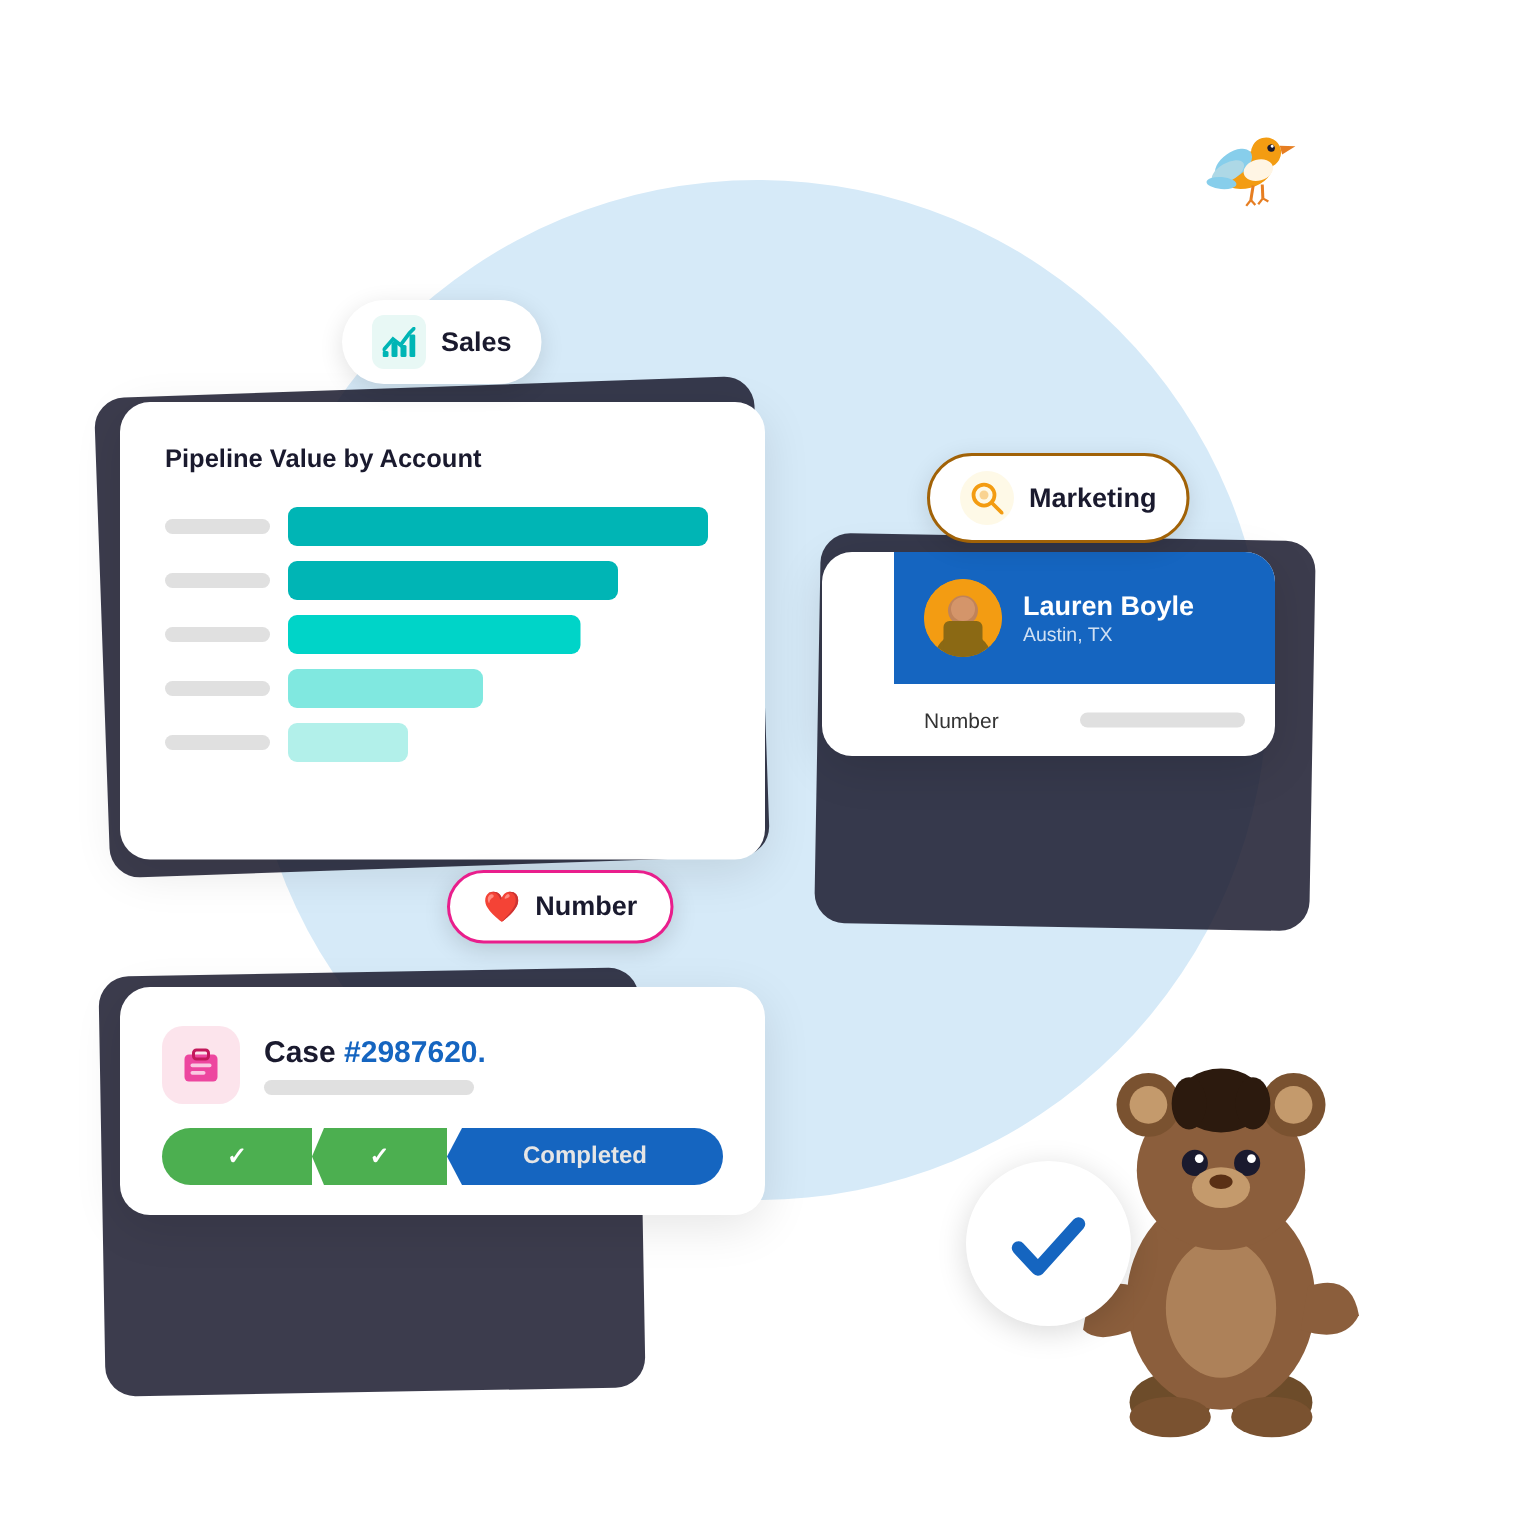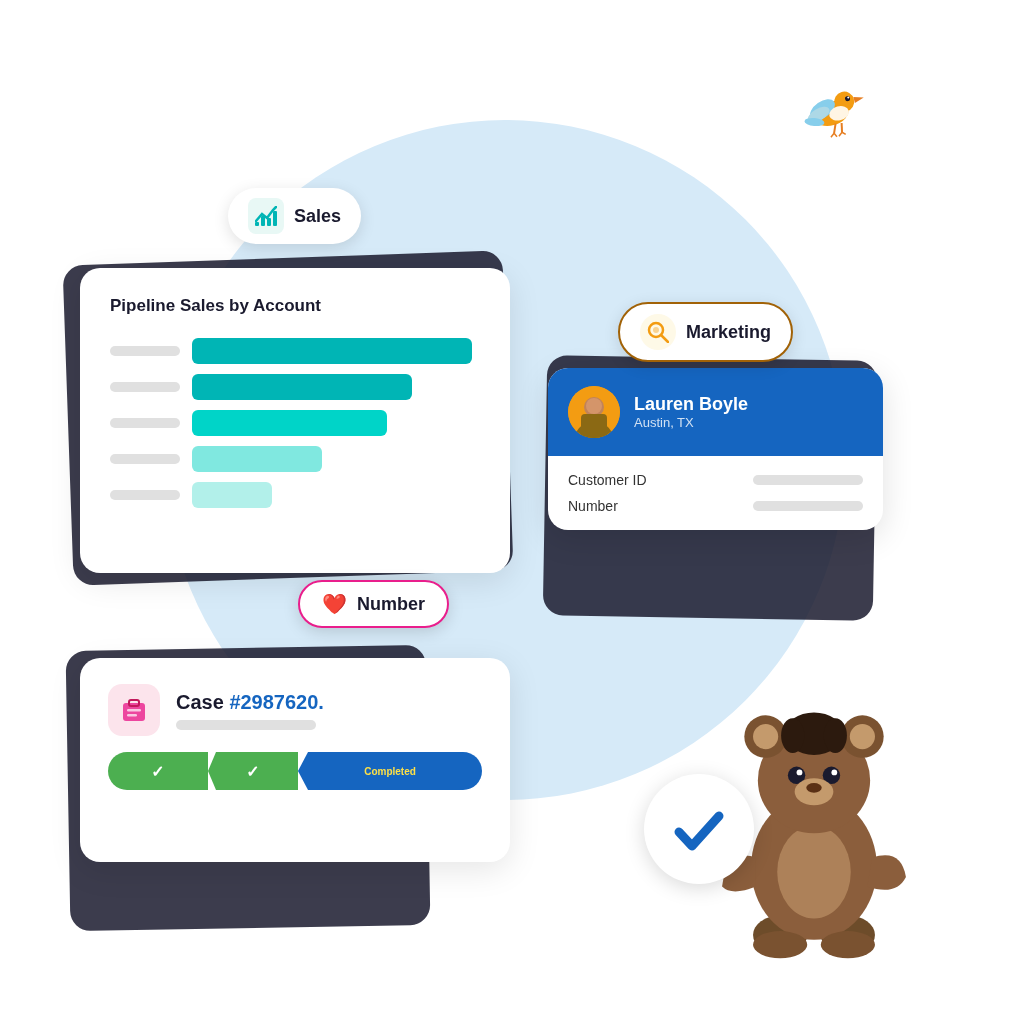--- a/index.html
+++ b/index.html
@@ -58,21 +58,21 @@
       top: 358px;
       left: 545px;
       z-index: 1;
       opacity: 0.85;
       transform: rotate(1deg);
     }
 
     
     .badge-sales {
       position: absolute;
-      top: 188px;
+      top: 200px;
       left: 228px;
       z-index: 10;
       background: white;
       border-radius: 50px;
       padding: 10px 20px;
       display: flex;
       align-items: center;
       gap: 10px;
       box-shadow: 0 4px 16px rgba(0,0,0,0.12);
       font-weight: 700;
@@ -180,23 +180,24 @@
     }
 
     
     .card-customer {
       position: absolute;
       top: 368px;
       left: 548px;
       z-index: 5;
       background: white;
       border-radius: 20px;
-      width: 335px;
+      width: 302px;
       overflow: hidden;
       box-shadow: 0 8px 32px rgba(0,0,0,0.12);
+      padding-left: 48px;
     }
     .card-customer-header {
       background: #1565c0;
       padding: 18px 20px;
       display: flex;
       align-items: center;
       gap: 14px;
     }
     .avatar {
       width: 52px;
@@ -245,21 +246,21 @@
     
     .card-case {
       position: absolute;
       top: 658px;
       left: 80px;
       z-index: 5;
       background: white;
       border-radius: 20px;
       padding: 26px 28px;
       width: 430px;
-      height: 204px;
+      height: 152px;
       box-shadow: 0 8px 32px rgba(0,0,0,0.10);
     }
     .case-top {
       display: flex;
       align-items: center;
       gap: 16px;
       margin-bottom: 16px;
     }
     .case-icon {
       width: 52px;
@@ -317,22 +318,22 @@
       width: 90px;
       clip-path: polygon(8px 0, 100% 0, 100% 100%, 8px 100%, 0 50%);
     }
     .progress-step-completed {
       height: 38px;
       background: #1565c0;
       border-radius: 0 20px 20px 0;
       display: flex;
       align-items: center;
       justify-content: center;
-      color: #fde047;
-      font-size: 10px;
+      color: #e5e5e5;
+      font-size: 16px;
       font-weight: 700;
       padding: 0 20px;
       flex: 1;
       clip-path: polygon(10px 0, 100% 0, 100% 100%, 10px 100%, 0 50%);
     }
 
     
     .mascot-container {
       position: absolute;
       bottom: 60px;
@@ -408,21 +409,21 @@
   </div>
   <span>Marketing</span>
 </div>
 
 <div class="badge-service">
   <span style="font-size:20px; color:#e91e8c;">❤️</span>
   <span>Number</span>
 </div>
 
 <div class="card-pipeline">
-  <h3>Pipeline Sales by Account</h3>
+  <h3>Pipeline Value by Account</h3>
   <div class="bar-chart">
     <div class="bar-row">
       <div class="bar-label"></div>
       <div class="bar-fill" style="width:280px;"></div>
     </div>
     <div class="bar-row">
       <div class="bar-label"></div>
       <div class="bar-fill" style="width:220px;"></div>
     </div>
     <div class="bar-row">
@@ -451,24 +452,20 @@
         <rect x="13" y="28" width="26" height="24" rx="4" fill="#8B6914"></rect>
       </svg>
     </div>
     <div>
       <div class="customer-name">Lauren Boyle</div>
       <div class="customer-location">Austin, TX</div>
     </div>
   </div>
   <div class="card-customer-body">
     <div class="field-row">
-      <span class="field-label">Customer ID</span>
-      <div class="field-value-bar"></div>
-    </div>
-    <div class="field-row">
       <span class="field-label">Number</span>
       <div class="field-value-bar"></div>
     </div>
   </div>
 </div>
 
 <div class="card-case">
   <div class="case-top">
     <div class="case-icon">
       <svg width="30" height="30" viewBox="0 0 30 30" fill="none">

